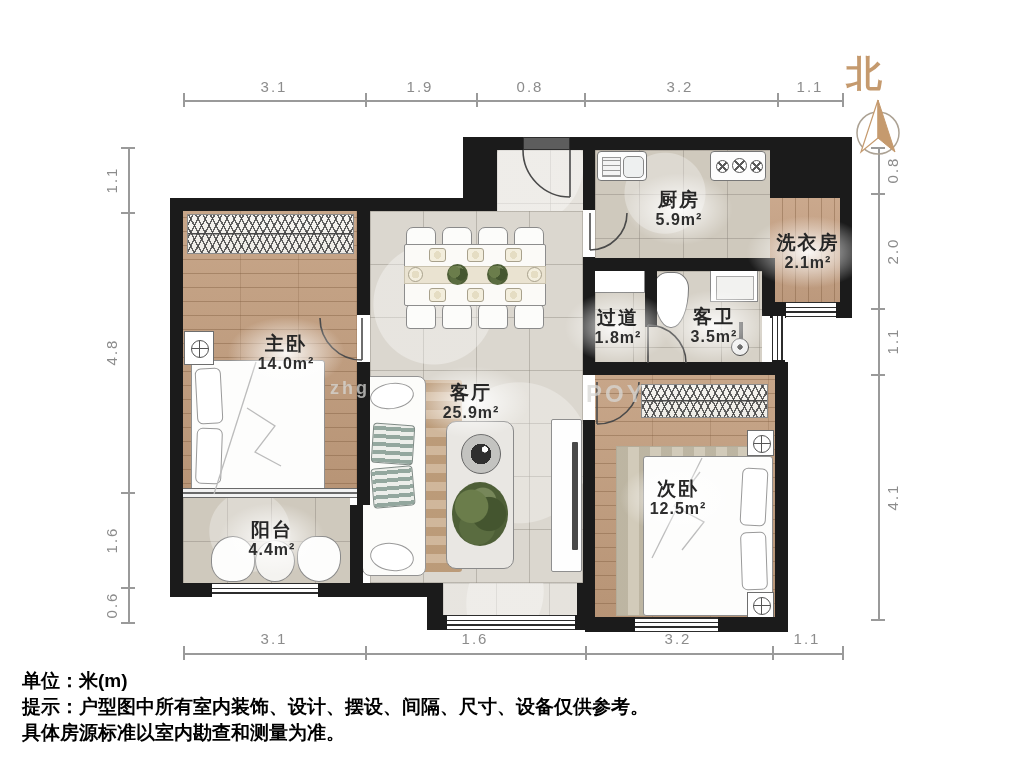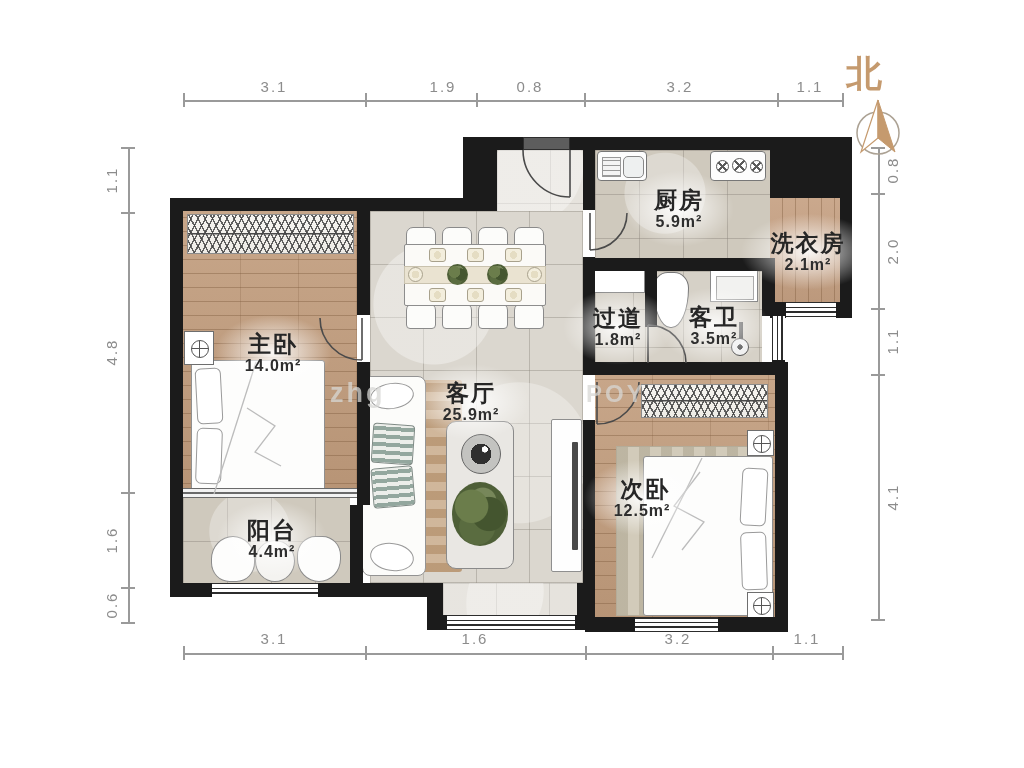--- a/index.html
+++ b/index.html
@@ -75,21 +75,21 @@
     background:linear-gradient(#555 0 0) center/100% 1.2px no-repeat,linear-gradient(#555 0 0) center/1.2px 100% no-repeat;}
   .burner{position:absolute;border:1.2px solid #5a5a5a;border-radius:50%;background:
     linear-gradient(45deg, transparent 44%, #5a5a5a 44% 56%, transparent 56%),
     linear-gradient(-45deg, transparent 44%, #5a5a5a 44% 56%, transparent 56%),#fff;}
   .kbox{background:#fdfdfd;border:1.5px solid #777;border-radius:4px;}
   .drain{position:absolute;background:repeating-linear-gradient(0deg,#999 0 1.5px,#f4f4f4 1.5px 5px);border:1px solid #999;}
   .bowl{position:absolute;background:#eef0f0;border:1.2px solid #888;border-radius:5px;}
   
   .room-label{position:absolute;transform:translate(-50%,-50%);text-align:center;z-index:8;
     background:radial-gradient(closest-side,rgba(255,255,255,.92),rgba(255,255,255,0));padding:16px 30px;white-space:nowrap;}
-  .room-name{font-size:23px;font-weight:700;color:#262626;letter-spacing:2px;line-height:1.15;}
+  .room-name{font-size:19px;font-weight:700;color:#262626;letter-spacing:2px;line-height:1.15;}
   .room-area{font-size:16px;font-weight:600;color:#2e2e2e;letter-spacing:1px;}
   
   .rl{position:absolute;background:#9a9a9a;z-index:2;}
   .dim-h,.dim-v{position:absolute;font-size:15px;color:#8c8c8c;letter-spacing:2px;z-index:2;transform:translate(-50%,-50%);white-space:nowrap;}
   .dim-v{transform:translate(-50%,-50%) rotate(-90deg);}
   
   .wm{position:absolute;z-index:9;color:rgba(215,215,212,.75);font-weight:700;letter-spacing:3px;pointer-events:none;}
   #notes{position:absolute;left:22px;top:668px;z-index:2;color:#000;font-size:19px;font-weight:600;line-height:26px;}
   #compass{position:absolute;z-index:10;}
   #compass .north-char{position:absolute;left:846px;top:50px;font-size:36px;font-weight:600;color:#c59a6e;letter-spacing:0;}
@@ -242,21 +242,21 @@
     </g>
     <g stroke="#bcbcbc" stroke-width="1.3" fill="none">
       <line x1="256" y1="362" x2="214" y2="494"></line>
       <path d="M 247 408 l 28 18 l -20 26 l 26 14"></path>
       <line x1="702" y1="458" x2="652" y2="558"></line>
       <path d="M 700 472 l -26 34 l 30 16 l -22 28"></path>
     </g>
   </svg>
 
   <div id="labels">
-      <div class="room-label" style="left: 273px; top: 353px;">
+      <div class="room-label" style="left: 286px; top: 353px;">
         <div class="room-name">主卧</div>
         <div class="room-area">14.0m²</div>
       </div>
       <div class="room-label" style="left: 272px; top: 539px;">
         <div class="room-name">阳台</div>
         <div class="room-area">4.4m²</div>
       </div>
       <div class="room-label" style="left: 471px; top: 402px;">
         <div class="room-name">客厅</div>
         <div class="room-area">25.9m²</div>
@@ -270,21 +270,21 @@
         <div class="room-area">2.1m²</div>
       </div>
       <div class="room-label" style="left: 618px; top: 327px;">
         <div class="room-name">过道</div>
         <div class="room-area">1.8m²</div>
       </div>
       <div class="room-label" style="left: 714px; top: 326px;">
         <div class="room-name">客卫</div>
         <div class="room-area">3.5m²</div>
       </div>
-      <div class="room-label" style="left: 642px; top: 498px; text-align: right;">
+      <div class="room-label" style="left: 678px; top: 498px;">
         <div class="room-name">次卧</div>
         <div class="room-area">12.5m²</div>
       </div>
     </div>
 
   <div id="rulers">
     <div class="rl" style="left:183px;top:100px;width:659px;height:1.5px;"></div>
     <div class="rl" style="left:183px;top:653px;width:659px;height:1.5px;"></div>
     <div class="rl" style="left:128px;top:147px;width:1.5px;height:475px;"></div>
     <div class="rl" style="left:878px;top:147px;width:1.5px;height:472px;"></div>
@@ -303,21 +303,21 @@
       <div class="rl" style="left: 121px; top: 212px; width: 14px; height: 1.5px;"></div>
       <div class="rl" style="left: 121px; top: 492px; width: 14px; height: 1.5px;"></div>
       <div class="rl" style="left: 121px; top: 587px; width: 14px; height: 1.5px;"></div>
       <div class="rl" style="left: 121px; top: 622px; width: 14px; height: 1.5px;"></div>
       <div class="rl" style="left: 871px; top: 147px; width: 14px; height: 1.5px;"></div>
       <div class="rl" style="left: 871px; top: 193px; width: 14px; height: 1.5px;"></div>
       <div class="rl" style="left: 871px; top: 308px; width: 14px; height: 1.5px;"></div>
       <div class="rl" style="left: 871px; top: 374px; width: 14px; height: 1.5px;"></div>
       <div class="rl" style="left: 871px; top: 619px; width: 14px; height: 1.5px;"></div>
       <span class="dim-h" style="left: 274px; top: 86px;">3.1</span>
-      <span class="dim-h" style="left: 420px; top: 86px; margin-left: 23px;">1.9</span>
+      <span class="dim-h" style="left: 420px; top: 86px;">1.9</span>
       <span class="dim-h" style="left: 530px; top: 86px;">0.8</span>
       <span class="dim-h" style="left: 680px; top: 86px;">3.2</span>
       <span class="dim-h" style="left: 810px; top: 86px;">1.1</span>
       <span class="dim-h" style="left: 274px; top: 638px;">3.1</span>
       <span class="dim-h" style="left: 475px; top: 638px;">1.6</span>
       <span class="dim-h" style="left: 678px; top: 638px;">3.2</span>
       <span class="dim-h" style="left: 807px; top: 638px;">1.1</span>
       <span class="dim-v" style="left: 111px; top: 180px;">1.1</span>
       <span class="dim-v" style="left: 111px; top: 352px;">4.8</span>
       <span class="dim-v" style="left: 111px; top: 540px;">1.6</span>
@@ -331,17 +331,22 @@
   <div id="compass">
     <div class="north-char">北</div>
     <svg width="70" height="90" style="left:845px;top:92px;z-index:10;">
       <circle cx="33" cy="41" r="21" stroke="#aca294" stroke-width="1.5" fill="none"></circle>
       <polygon points="33,8 16,60 33,46" fill="#ffffff" stroke="#c59a6e" stroke-width="1.2"></polygon>
       <polygon points="33,8 50,60 33,46" fill="#c59a6e" stroke="#c59a6e" stroke-width="1"></polygon>
     </svg>
   </div>
 
   <div id="wms">
-      <span class="wm" style="left: 330px; top: 378px; font-size: 27px;">zhg</span>
+      <span class="wm" style="left: 330px; top: 378px; font-size: 18px;">zhg</span>
       <span class="wm" style="left: 586px; top: 380px; font-size: 24px;">POY</span>
     </div>
 
+  <div id="notes">
+    <div>单位：米(m)</div>
+    <div>提示：户型图中所有室内装饰、设计、摆设、间隔、尺寸、设备仅供参考。</div>
+    <div>具体房源标准以室内勘查和测量为准。</div>
+  </div>
 </div>
 
 </body></html>

